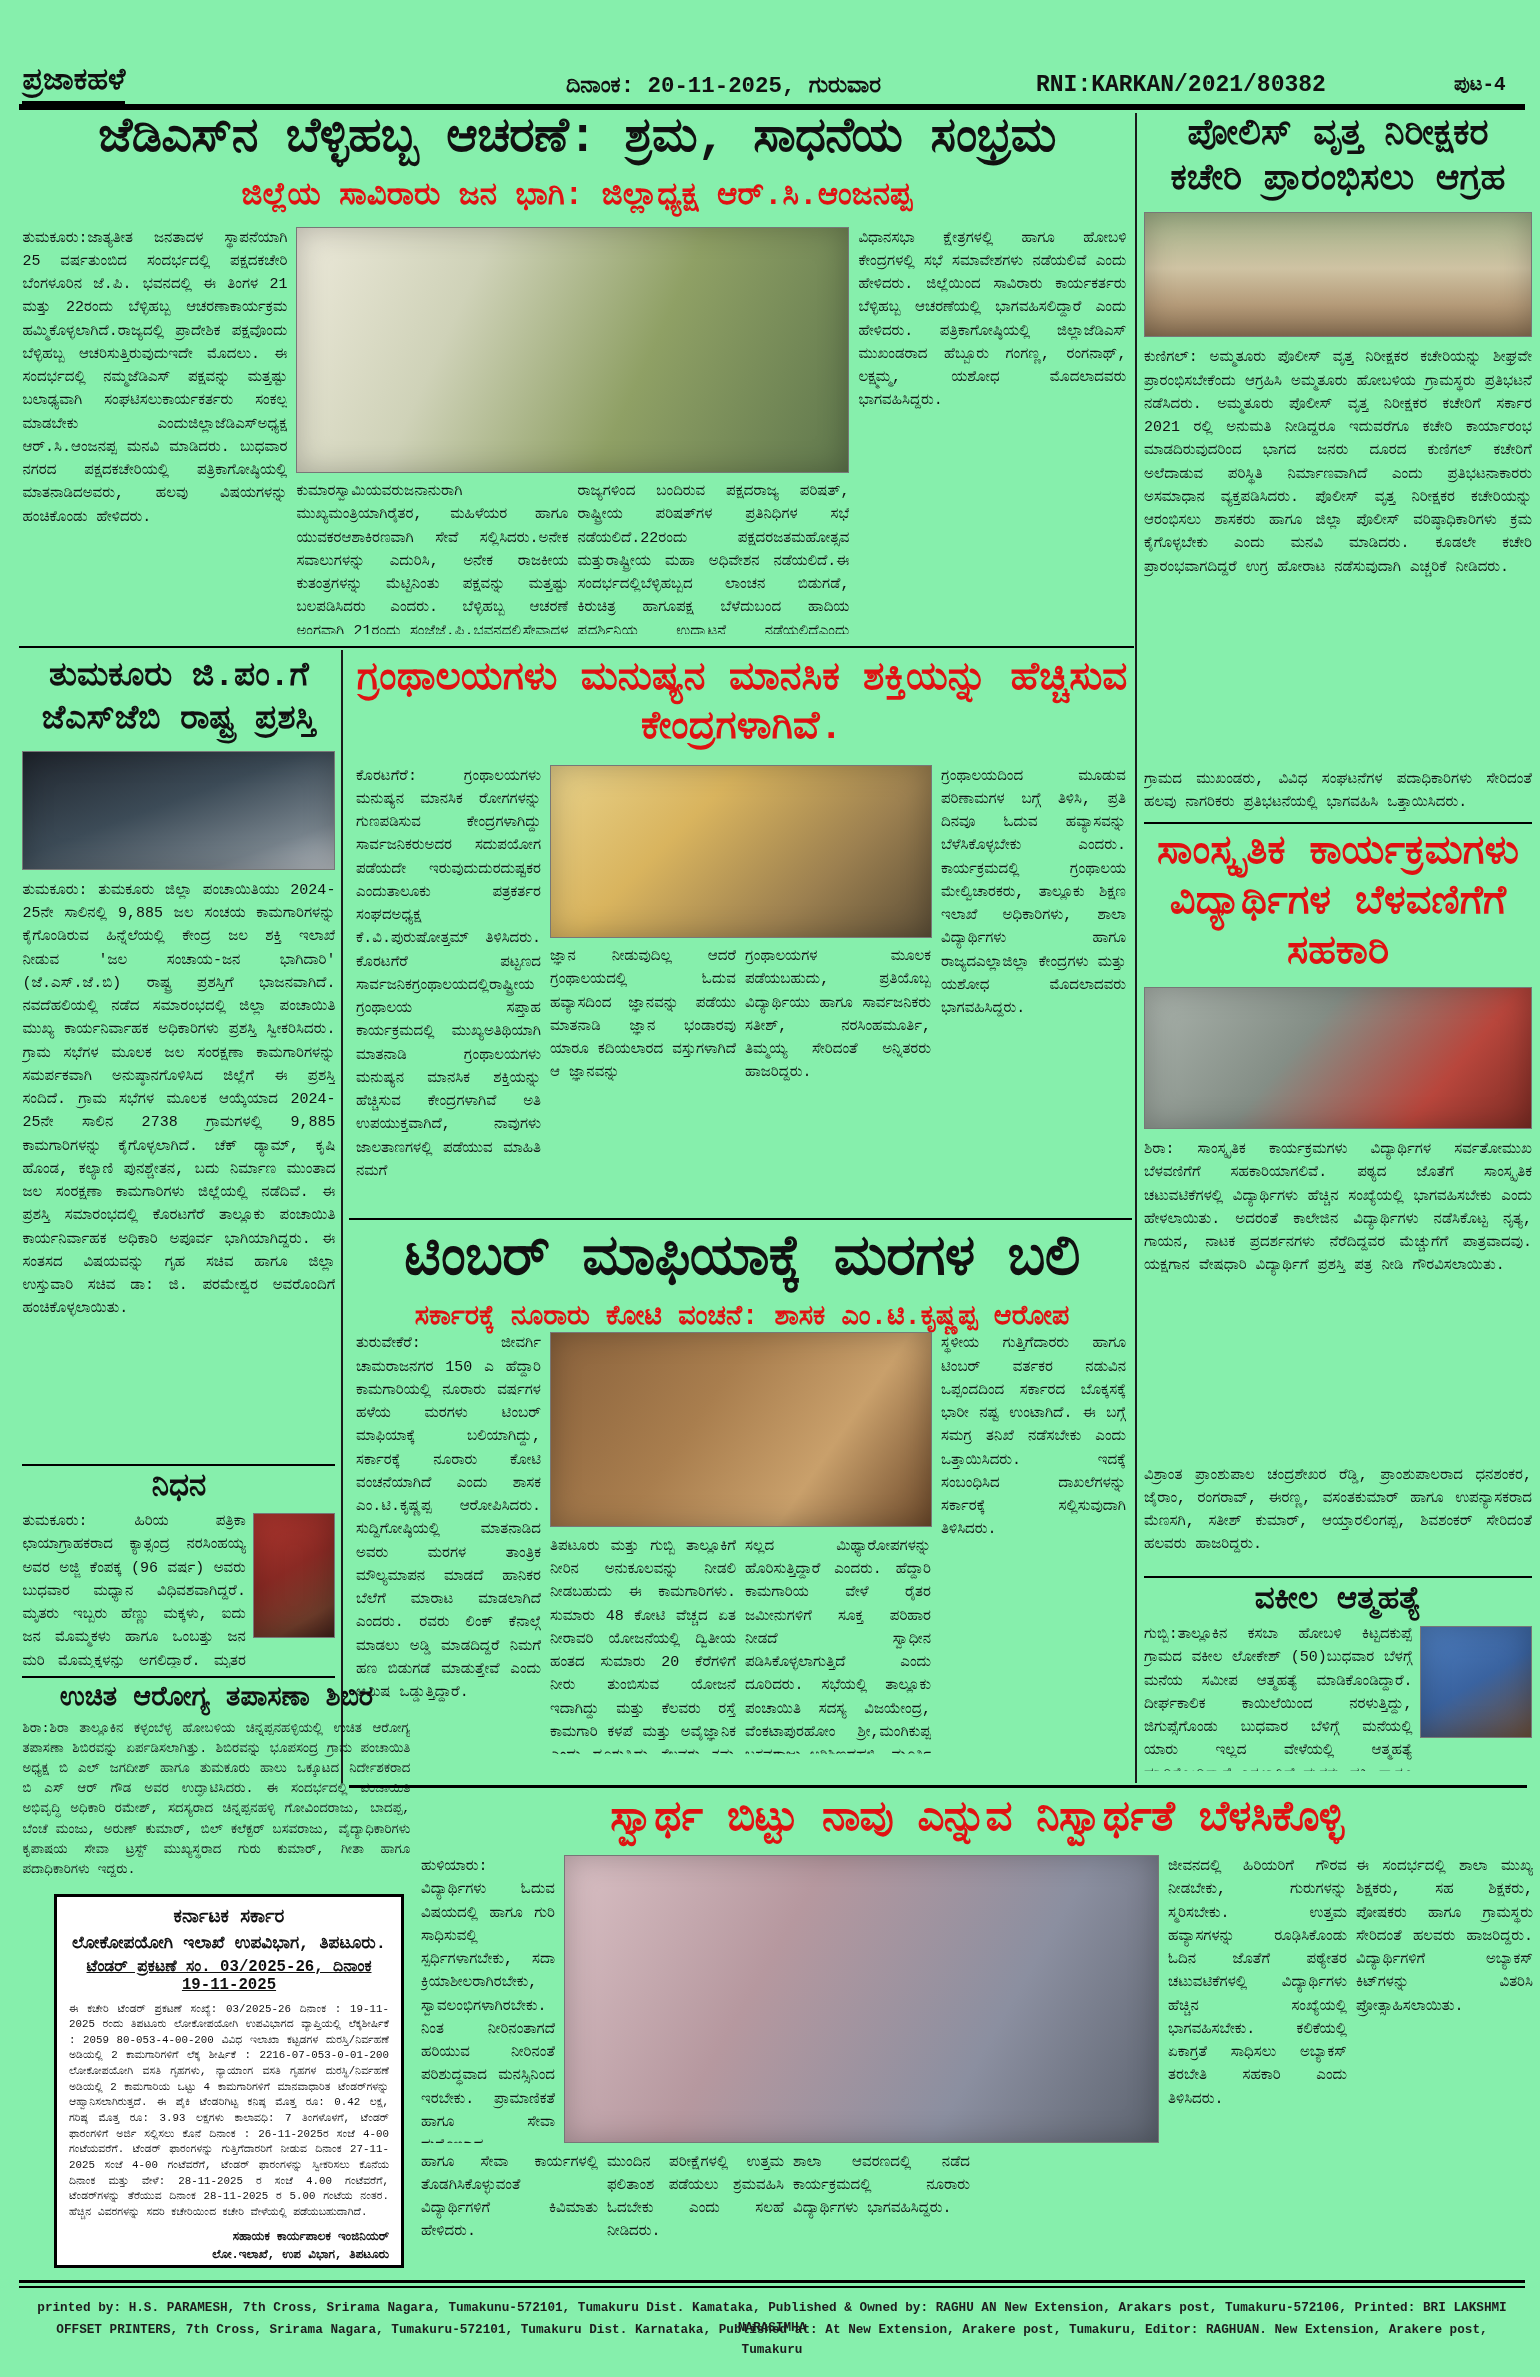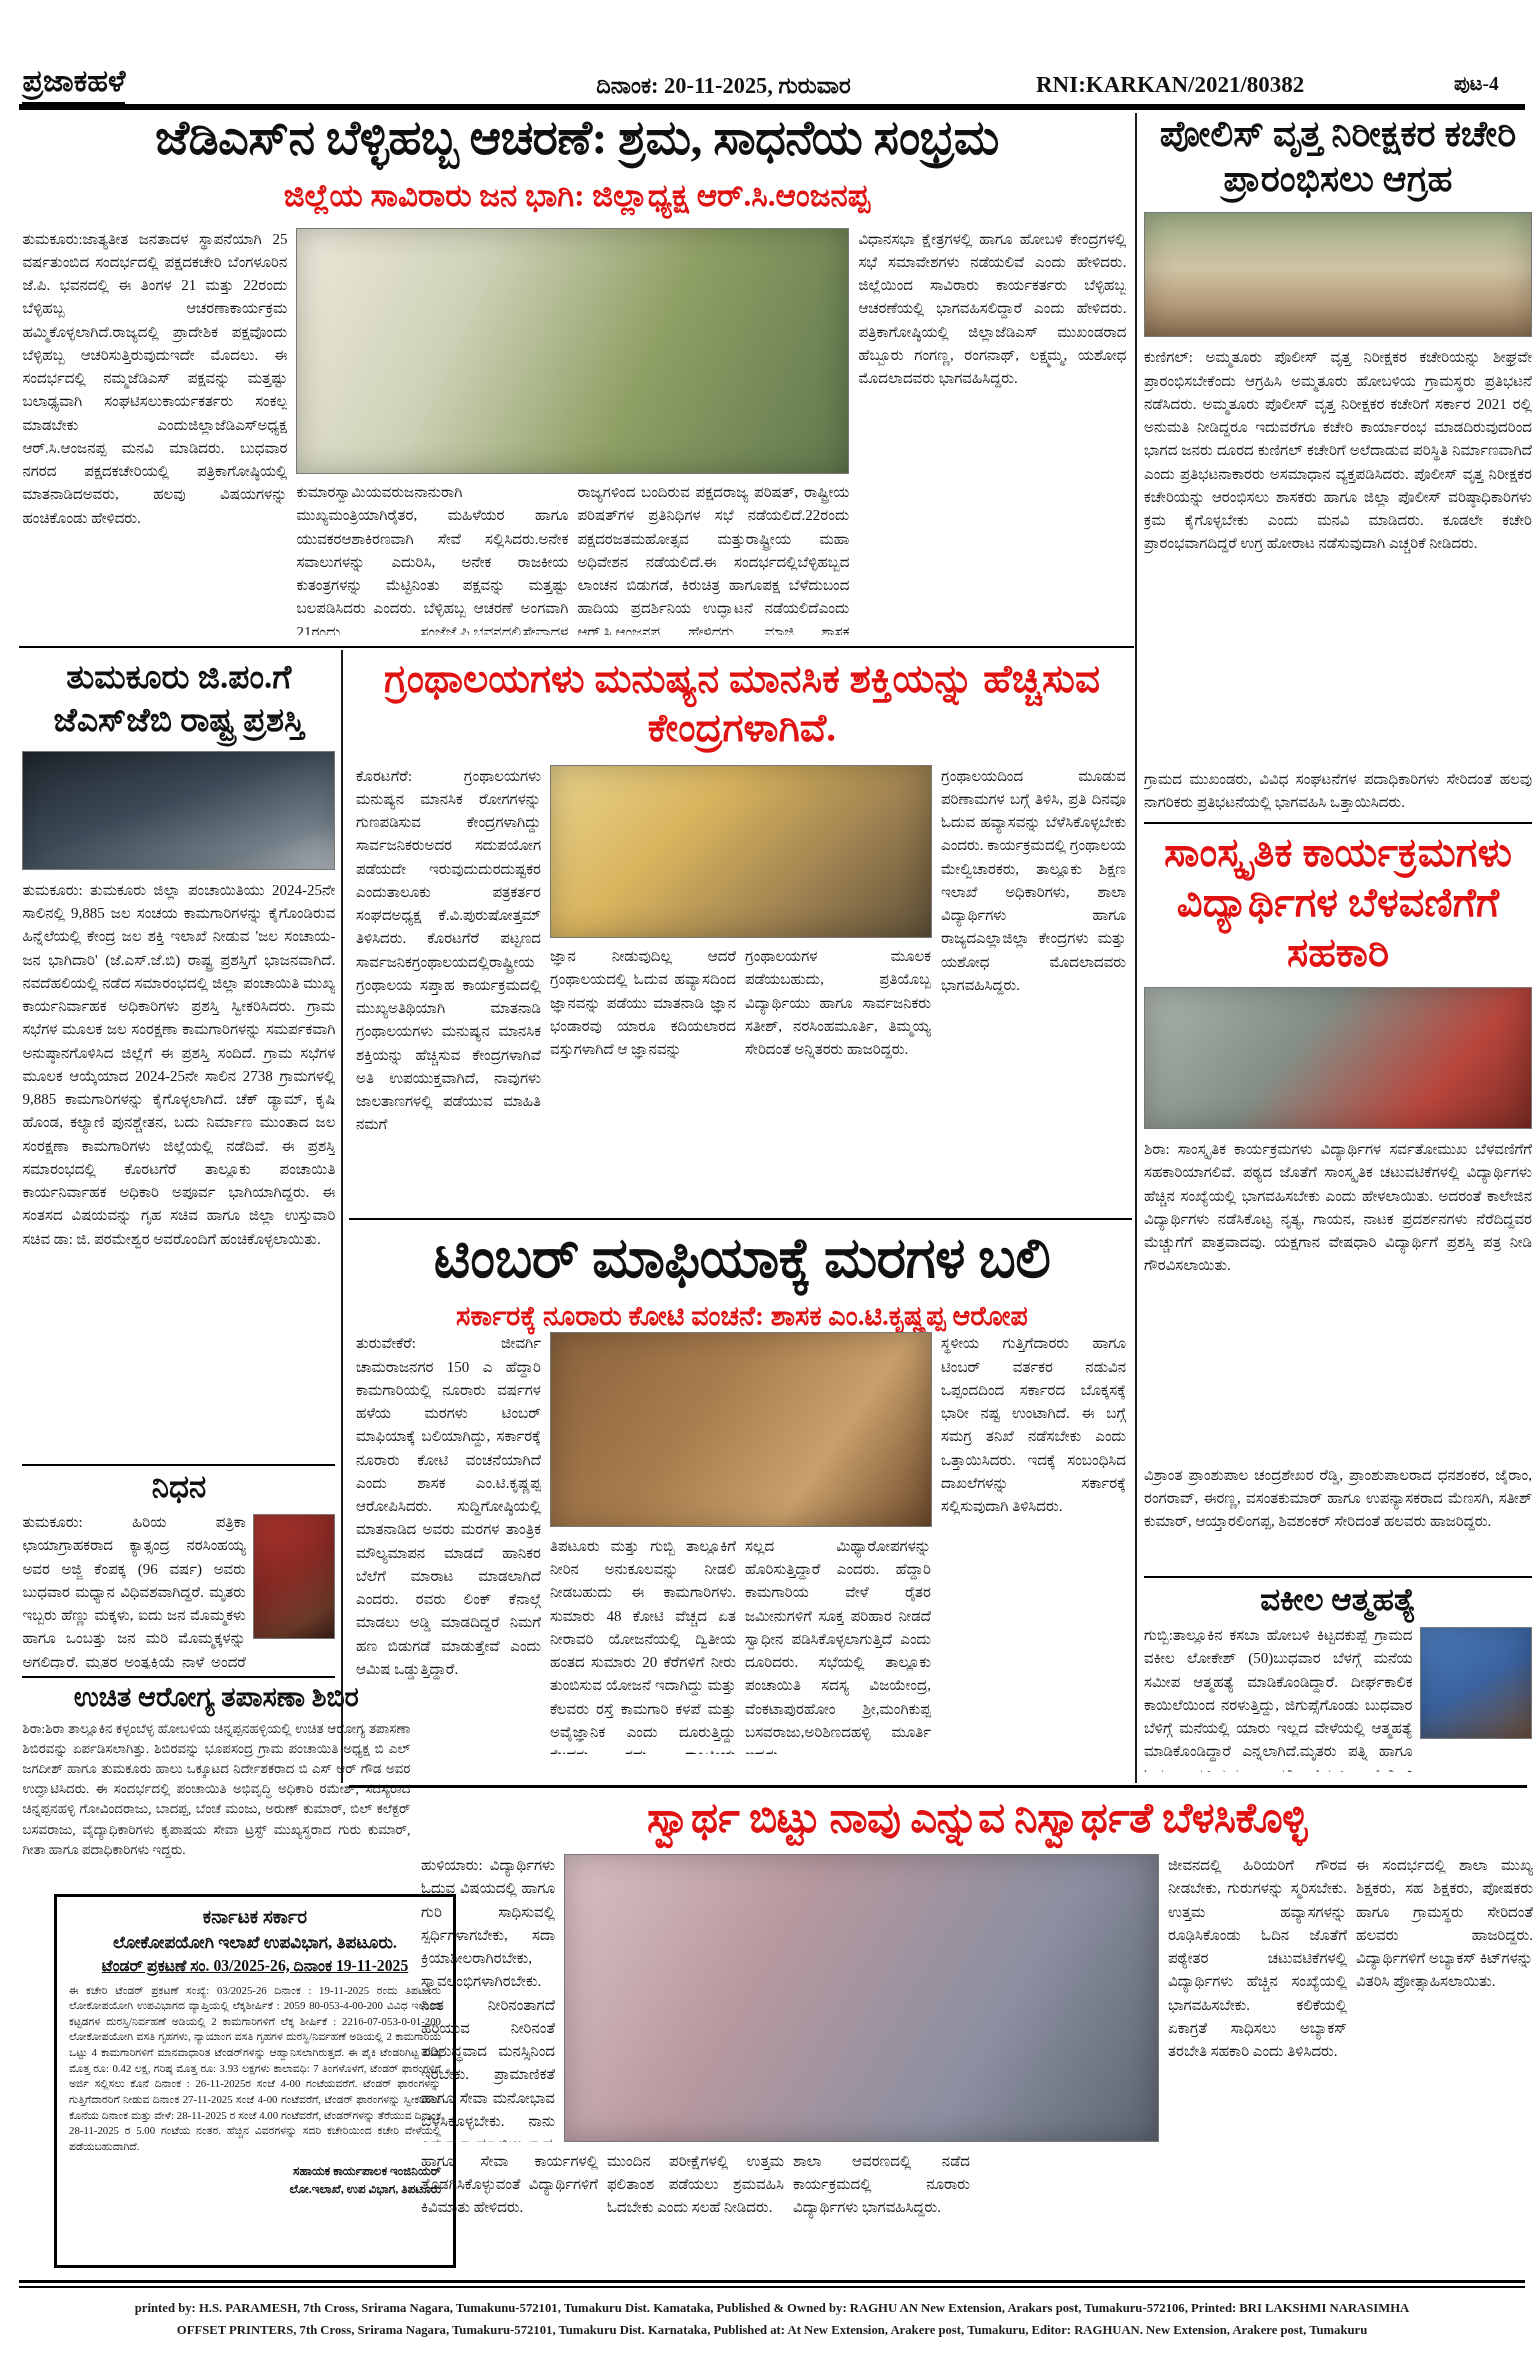--- a/index.html
+++ b/index.html
@@ -1,18 +1,18 @@
 <!DOCTYPE html>
 <html style="font-size:12px"><head>
 <meta charset="utf-8">
 <style>
   html,body{margin:0;padding:0;background:#e9e9e6;}
   .page{
-    position:relative;width:1541px;height:2377px;background:#ffffff;
-    font-family:Liberation Serif, serif;color:#111;overflow:hidden;
+    position:relative;width:1541px;height:2377px;background:#86efac;
+    font-family:Liberation Mono, monospace;color:#111;overflow:hidden;
   }
   .abs{position:absolute;}
   .hrule{position:absolute;background:#000;}
   .vrule{position:absolute;background:#1a1a1a;width:1.5px;}
   .masthead-name{font-size:30px;font-weight:bold;border-bottom:3px solid #000;padding-bottom:3px;}
   .masthead-date{font-size:22.4px;font-weight:bold;}
   .masthead-rni{font-size:23px;font-weight:bold;}
   .masthead-page{font-size:19.4px;font-weight:bold;}
   .h-main{font-size:48px;font-weight:bold;text-align:center;line-height:1.1;letter-spacing:-0.7px;}
   .h-sub-red{font-size:31px;font-weight:bold;text-align:center;color:#e01212;}
@@ -91,21 +91,21 @@
       <div class="body-txt">ತುಮಕೂರು: ಹಿರಿಯ ಪತ್ರಿಕಾ ಛಾಯಾಗ್ರಾಹಕರಾದ ಕ್ಯಾತ್ಸಂದ್ರ ನರಸಿಂಹಯ್ಯ ಅವರ ಅಜ್ಜಿ ಕೆಂಪಕ್ಕ (96 ವರ್ಷ) ಅವರು ಬುಧವಾರ ಮಧ್ಯಾನ ವಿಧಿವಶವಾಗಿದ್ದರೆ. ಮೃತರು ಇಬ್ಬರು ಹೆಣ್ಣು ಮಕ್ಕಳು, ಐದು ಜನ ಮೊಮ್ಮಕಳು ಹಾಗೂ ಒಂಬತ್ತು ಜನ ಮರಿ ಮೊಮ್ಮಕ್ಕಳನ್ನು ಅಗಲಿದ್ದಾರೆ. ಮೃತರ ಅಂತ್ಯಕ್ರಿಯೆ ನಾಳೆ ಅಂದರೆ ದಿನಾಂಕ 20-11-2025 ರಂದು ನಡೆಯಲಿದೆ ಎಂದು ಕುಟುಂಬಸ್ಥರು ತಿಳಿಸಿದರು.</div>
     </div>
   </div>
 
   <div class="hrule" style="left:22.4px;top:1676px;width:313px;height:2.2px;"></div>
   <div class="abs" style="left:22.4px;top:1682px;width:388px;">
     <div class="h-sec-sm">ಉಚಿತ ಆರೋಗ್ಯ ತಪಾಸಣಾ ಶಿಬಿರ</div>
     <div class="body-sm" style="margin-top:6px;height:166px;">ಶಿರಾ:ಶಿರಾ ತಾಲ್ಲೂಕಿನ ಕಳ್ಳಂಬೆಳ್ಳ ಹೋಬಳಿಯ ಚಿನ್ನಪ್ಪನಹಳ್ಳಿಯಲ್ಲಿ ಉಚಿತ ಆರೋಗ್ಯ ತಪಾಸಣಾ ಶಿಬಿರವನ್ನು ಏರ್ಪಡಿಸಲಾಗಿತ್ತು. ಶಿಬಿರವನ್ನು ಭೂಪಸಂದ್ರ ಗ್ರಾಮ ಪಂಚಾಯಿತಿ ಅಧ್ಯಕ್ಷ ಬಿ ಎಲ್ ಜಗದೀಶ್ ಹಾಗೂ ತುಮಕೂರು ಹಾಲು ಒಕ್ಕೂಟದ ನಿರ್ದೇಶಕರಾದ ಬಿ ಎಸ್ ಆರ್ ಗೌಡ ಅವರ ಉದ್ಘಾಟಿಸಿದರು. ಈ ಸಂದರ್ಭದಲ್ಲಿ ಪಂಚಾಯಿತಿ ಅಭಿವೃದ್ಧಿ ಅಧಿಕಾರಿ ರಮೇಶ್, ಸದಸ್ಯರಾದ ಚಿನ್ನಪ್ಪನಹಳ್ಳಿ ಗೋವಿಂದರಾಜು, ಬಾದಪ್ಪ, ಬೆಂಚೆ ಮಂಜು, ಅರುಣ್ ಕುಮಾರ್, ಬಿಲ್ ಕಲೆಕ್ಟರ್ ಬಸವರಾಜು, ವೈದ್ಯಾಧಿಕಾರಿಗಳು ಕೃಪಾಷಯ ಸೇವಾ ಟ್ರಸ್ಟ್ ಮುಖ್ಯಸ್ಥರಾದ ಗುರು ಕುಮಾರ್, ಗೀತಾ ಹಾಗೂ ಪದಾಧಿಕಾರಿಗಳು ಇದ್ದರು.</div>
   </div>
 
-  <div class="abs tender-box" style="left:54px;top:1894px;width:402px;height:374px;overflow:hidden;">
+  <div class="abs tender-box" style="left:54px;top:1894px;width:350px;height:374px;overflow:hidden;">
     <div class="tender-title">ಕರ್ನಾಟಕ ಸರ್ಕಾರ</div>
     <div class="tender-dept">ಲೋಕೋಪಯೋಗಿ ಇಲಾಖೆ ಉಪವಿಭಾಗ, ತಿಪಟೂರು.</div>
     <div class="tender-no">ಟೆಂಡರ್ ಪ್ರಕಟಣೆ ಸಂ. 03/2025-26, ದಿನಾಂಕ 19-11-2025</div>
     <div class="tender-body">ಈ ಕಚೇರಿ ಟೆಂಡರ್ ಪ್ರಕಟಣೆ ಸಂಖ್ಯೆ: 03/2025-26 ದಿನಾಂಕ : 19-11-2025 ರಂದು ತಿಪಟೂರು ಲೋಕೋಪಯೋಗಿ ಉಪವಿಭಾಗದ ವ್ಯಾಪ್ತಿಯಲ್ಲಿ ಲೆಕ್ಕಶೀರ್ಷಿಕೆ : 2059 80-053-4-00-200 ವಿವಿಧ ಇಲಾಖಾ ಕಟ್ಟಡಗಳ ದುರಸ್ತಿ/ನಿರ್ವಹಣೆ ಅಡಿಯಲ್ಲಿ 2 ಕಾಮಗಾರಿಗಳಿಗೆ ಲೆಕ್ಕ ಶೀರ್ಷಿಕೆ : 2216-07-053-0-01-200 ಲೋಕೋಪಯೋಗಿ ವಸತಿ ಗೃಹಗಳು, ನ್ಯಾಯಾಂಗ ವಸತಿ ಗೃಹಗಳ ದುರಸ್ಥಿ/ನಿರ್ವಹಣೆ ಅಡಿಯಲ್ಲಿ 2 ಕಾಮಗಾರಿಯ ಒಟ್ಟು 4 ಕಾಮಗಾರಿಗಳಿಗೆ ಮಾನವಾಧಾರಿತ ಟೆಂಡರ್‌ಗಳನ್ನು ಆಹ್ವಾನಿಸಲಾಗಿರುತ್ತದೆ. ಈ ಪೈಕಿ ಟೆಂಡರಿಗಿಟ್ಟ ಕನಿಷ್ಠ ಮೊತ್ತ ರೂ: 0.42 ಲಕ್ಷ, ಗರಿಷ್ಠ ಮೊತ್ತ ರೂ: 3.93 ಲಕ್ಷಗಳು ಕಾಲಾವಧಿ: 7 ತಿಂಗಳೊಳಗೆ, ಟೆಂಡರ್ ಫಾರಂಗಳಿಗೆ ಅರ್ಜಿ ಸಲ್ಲಿಸಲು ಕೊನೆ ದಿನಾಂಕ : 26-11-2025ರ ಸಂಜೆ 4-00 ಗಂಟೆಯವರೆಗೆ. ಟೆಂಡರ್ ಫಾರಂಗಳನ್ನು ಗುತ್ತಿಗೆದಾರರಿಗೆ ನೀಡುವ ದಿನಾಂಕ 27-11-2025 ಸಂಜೆ 4-00 ಗಂಟೆವರೆಗೆ, ಟೆಂಡರ್ ಫಾರಂಗಳನ್ನು ಸ್ವೀಕರಿಸಲು ಕೊನೆಯ ದಿನಾಂಕ ಮತ್ತು ವೇಳೆ: 28-11-2025 ರ ಸಂಜೆ 4.00 ಗಂಟೆವರೆಗೆ, ಟೆಂಡರ್‌ಗಳನ್ನು ತೆರೆಯುವ ದಿನಾಂಕ 28-11-2025 ರ 5.00 ಗಂಟೆಯ ನಂತರ. ಹೆಚ್ಚಿನ ವಿವರಗಳನ್ನು ಸದರಿ ಕಚೇರಿಯಿಂದ ಕಚೇರಿ ವೇಳೆಯಲ್ಲಿ ಪಡೆಯಬಹುದಾಗಿದೆ.</div>
     <div class="tender-sign">
       <div>ಸಹಾಯಕ ಕಾರ್ಯಪಾಲಕ ಇಂಜಿನಿಯರ್</div>
       <div>ಲೋ.ಇಲಾಖೆ, ಉಪ ವಿಭಾಗ, ತಿಪಟೂರು</div>
     </div>
   </div>
 

